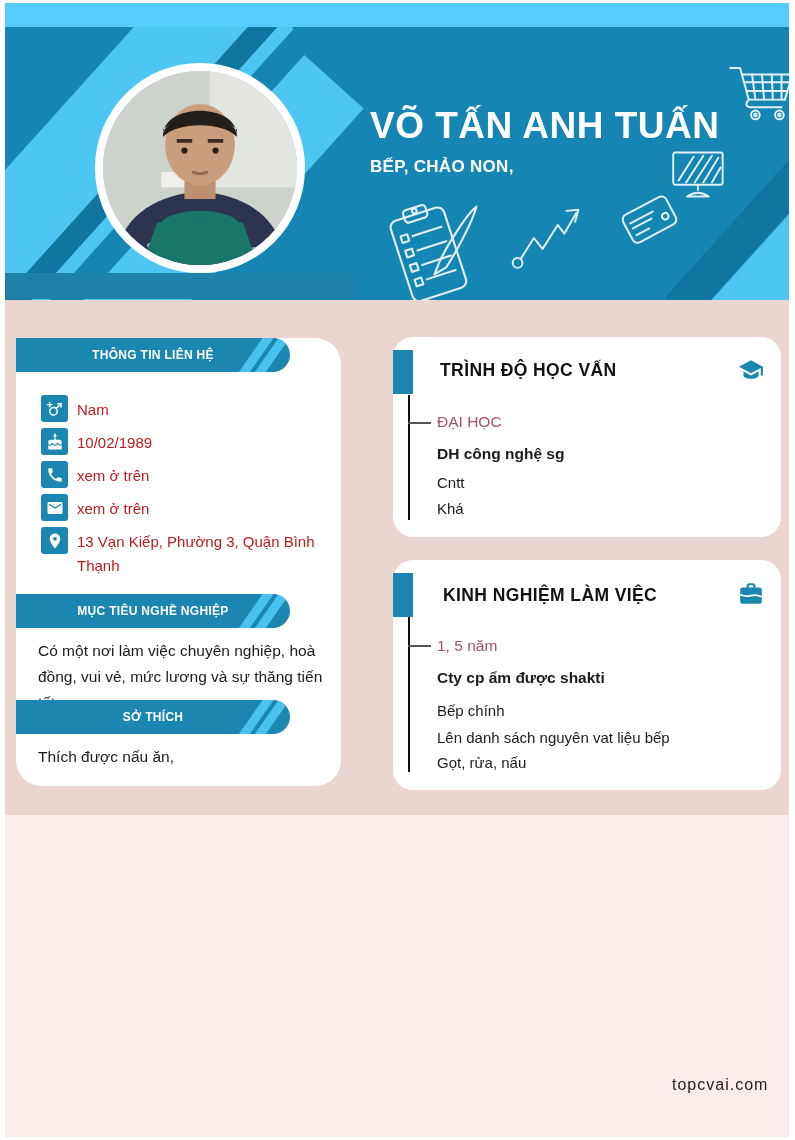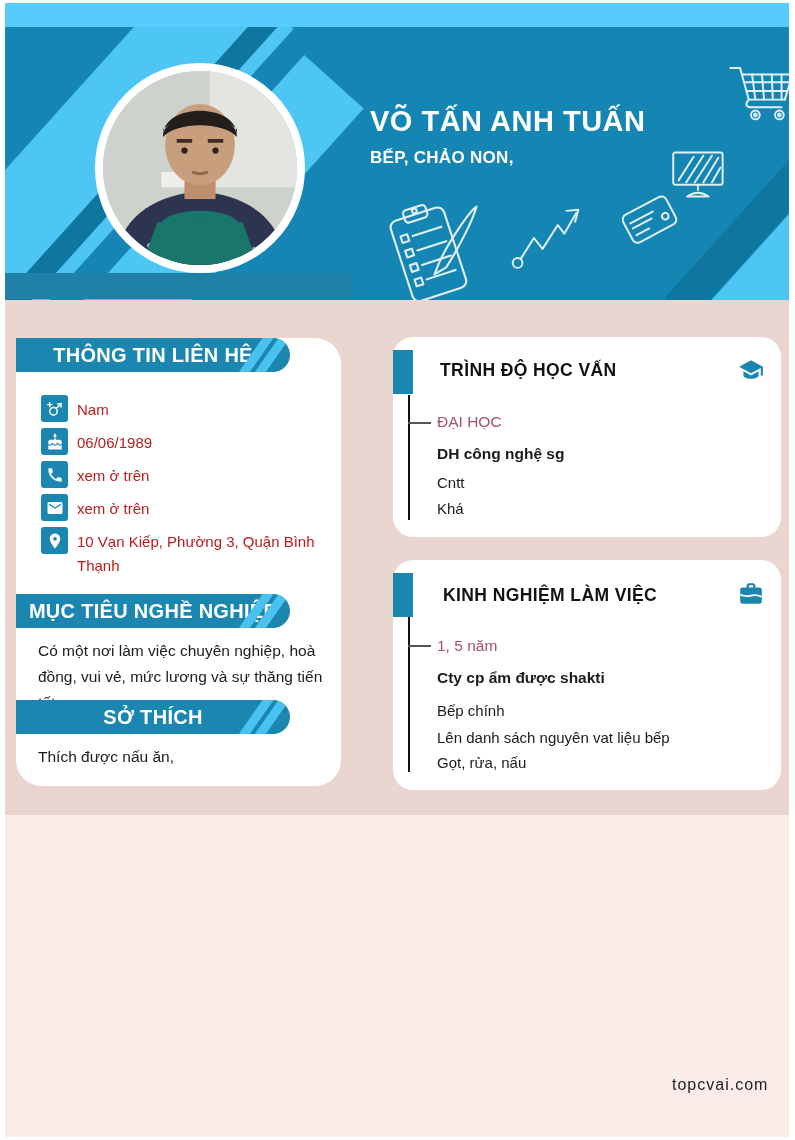--- a/index.html
+++ b/index.html
@@ -18,42 +18,42 @@
   .s4 { left:620px;  top:146px; width:320px; height:35px; }
   .s5 { left:610px;  top:213px; width:330px; height:65px; }
   .s6 { left:688px;  top:272px; width:240px; height:40px; }
   .bottombar { position:absolute; left:0; top:246px; width:348px; height:26px; background:#1F80A8; }
 
   .photo { position:absolute; left:90px; top:36px; width:210px; height:210px; border-radius:50%;
            background:#cfd3cd; border:8px solid #ffffff; overflow:hidden; }
   .photo svg { display:block; width:100%; height:100%; }
 
   .nameblock { position:absolute; left:365px; top:78px; color:#ffffff; }
-  .name { font-size:29px; font-weight:bold; letter-spacing:0.5px; }
+  .name { font-size:37px; font-weight:bold; letter-spacing:0.5px; }
   .subtitle { margin-top:10px; font-size:17px; font-weight:600; letter-spacing:0.3px; }
 
   .hicon { position:absolute; opacity:0.88; }
   .hicon svg { display:block; stroke:#ffffff; fill:none; stroke-width:1.8; stroke-linecap:round; stroke-linejoin:round; }
   .i-cart { left:722px; top:33px; }
   .i-monitor { left:665px; top:122px; }
   .i-card { left:618px; top:172px; transform:rotate(-28deg); }
   .i-clip { left:372px; top:168px; }
   .i-chart { left:505px; top:175px; }
 
   
   .body-upper { position:absolute; left:5px; top:300px; width:784px; height:515px; background:#EBD5D0; }
   .body-lower { position:absolute; left:5px; top:815px; width:784px; height:322px; background:#FBECEA; }
 
   .card { position:absolute; background:#ffffff; }
   .card-left  { left:16px;  top:338px; width:325px; height:448px; border-radius:26px; }
   .card-edu   { left:393px; top:337px; width:388px; height:200px; border-radius:20px; }
   .card-exp   { left:393px; top:560px; width:388px; height:230px; border-radius:20px; }
 
   .pill { position:absolute; left:0; width:274px; height:34px; background:#1B87B0;
-          border-radius:0 17px 17px 0; color:#ffffff; font-size:20px; font-weight:bold;
+          border-radius:0 17px 17px 0; color:#ffffff; font-size:12px; font-weight:bold;
           text-align:center; line-height:34px; letter-spacing:0.3px; overflow:hidden; }
   .pill::before, .pill::after { content:""; position:absolute; top:-8px; width:9px; height:52px;
           background:#49C2EF; transform:rotate(35deg); }
   .pill::before { right:30px; }
   .pill::after  { right:14px; }
   .pill-contact { top:0; }
   .pill-objective { top:256px; }
   .pill-hobby { top:362px; }
 
   .contact-item { position:absolute; left:25px; display:flex; align-items:flex-start; }
@@ -223,21 +223,21 @@
       </span>
       <span class="ctext">Nam</span>
     </div>
 
     <div class="contact-item ci-1">
       <span class="cbox">
         <svg viewBox="0 0 24 24" fill="#fff">
           <path d="M12 6c1.1 0 2-.9 2-2 0-.4-.1-.7-.3-1L12 0l-1.7 3c-.2.3-.3.6-.3 1 0 1.1.9 2 2 2zm4.6 9.99l-1.07-1.07-1.08 1.07c-1.3 1.3-3.58 1.31-4.89 0l-1.07-1.07-1.09 1.07c-.65.65-1.52 1.01-2.44 1.01-.73 0-1.4-.23-1.96-.61V21c0 .55.45 1 1 1h16c.55 0 1-.45 1-1v-4.61c-.56.38-1.23.61-1.96.61-.92 0-1.79-.36-2.44-1.01zM18 9h-5V7h-2v2H6c-1.66 0-3 1.34-3 3v1.54c0 1.08.88 1.96 1.96 1.96.52 0 1.02-.2 1.38-.57l2.14-2.13 2.13 2.13c.74.74 2.03.74 2.77 0l2.14-2.13 2.13 2.13c.37.37.86.57 1.38.57 1.08 0 1.96-.88 1.96-1.96V12c.01-1.66-1.33-3-2.99-3z"></path>
         </svg>
       </span>
-      <span class="ctext">06/06/1989</span>
+      <span class="ctext">10/02/1989</span>
     </div>
 
     <div class="contact-item ci-2">
       <span class="cbox">
         <svg viewBox="0 0 24 24" fill="#fff">
           <path d="M6.62 10.79c1.44 2.83 3.76 5.14 6.59 6.59l2.2-2.2c.27-.27.67-.36 1.02-.24 1.12.37 2.33.57 3.57.57.55 0 1 .45 1 1V20c0 .55-.45 1-1 1-9.39 0-17-7.61-17-17 0-.55.45-1 1-1h3.5c.55 0 1 .45 1 1 0 1.25.2 2.45.57 3.57.11.35.03.74-.25 1.02l-2.2 2.2z"></path>
         </svg>
       </span>
       <span class="ctext">xem ở trên</span>
     </div>
@@ -250,21 +250,21 @@
       </span>
       <span class="ctext">xem ở trên</span>
     </div>
 
     <div class="contact-item ci-4">
       <span class="cbox">
         <svg viewBox="0 0 24 24" fill="#fff">
           <path d="M12 2C8.13 2 5 5.13 5 9c0 5.25 7 13 7 13s7-7.75 7-13c0-3.87-3.13-7-7-7zm0 9.5c-1.38 0-2.5-1.12-2.5-2.5s1.12-2.5 2.5-2.5 2.5 1.12 2.5 2.5-1.12 2.5-2.5 2.5z"></path>
         </svg>
       </span>
-      <span class="ctext">10 Vạn Kiếp, Phường 3, Quận Bình Thạnh</span>
+      <span class="ctext">13 Vạn Kiếp, Phường 3, Quận Bình Thạnh</span>
     </div>
 
     <div class="pill pill-objective">MỤC TIÊU NGHỀ NGHIỆP</div>
     <div class="paragraph p-objective">Có một nơi làm việc chuyên nghiệp, hoà đồng, vui vẻ, mức lương và sự thăng tiến tốt</div>
 
     <div class="pill pill-hobby">SỞ THÍCH</div>
     <div class="paragraph p-hobby">Thích được nấu ăn,</div>
   </div>
 
   <div class="card card-edu">

